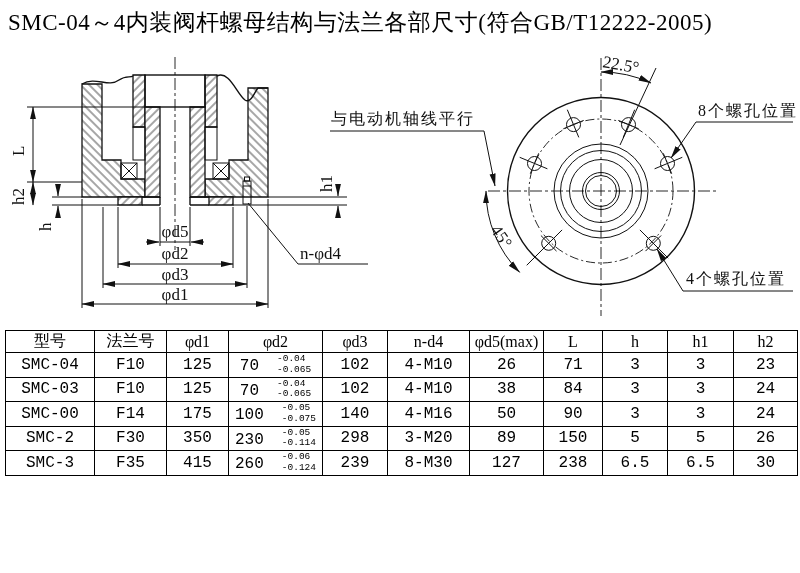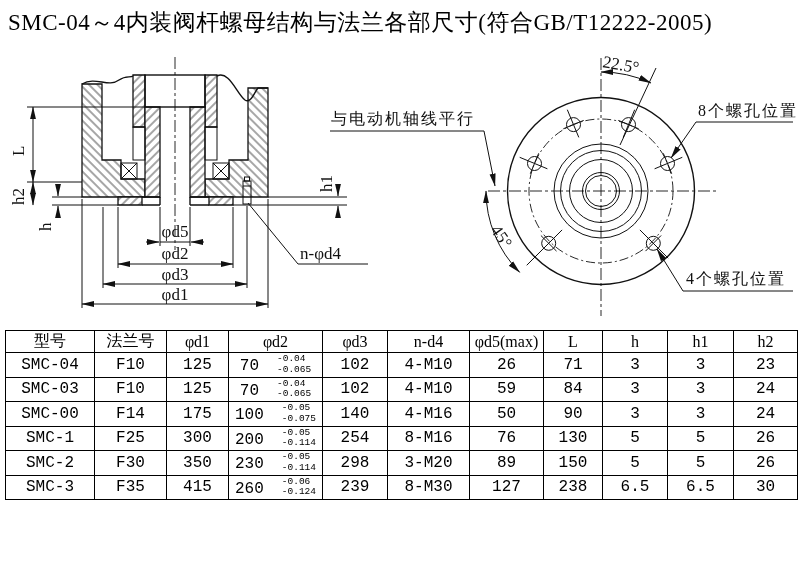--- a/index.html
+++ b/index.html
@@ -236,21 +236,21 @@
             <div class="d2wrap">
               <span>70</span>
               <span class="tol">
                 <span>-0.04</span>
                 <span>-0.065</span>
               </span>
             </div>
           </td>
         <td>102</td>
         <td>4-M10</td>
-        <td>59</td>
+        <td>38</td>
         <td>84</td>
         <td>3</td>
         <td>3</td>
         <td>24</td>
       </tr>
       <tr>
         <td>SMC-00</td>
         <td>F14</td>
         <td>175</td>
         <td>
@@ -262,41 +262,20 @@
               </span>
             </div>
           </td>
         <td>140</td>
         <td>4-M16</td>
         <td>50</td>
         <td>90</td>
         <td>3</td>
         <td>3</td>
         <td>24</td>
-      </tr>
-      <tr>
-        <td>SMC-1</td>
-        <td>F25</td>
-        <td>300</td>
-        <td>
-            <div class="d2wrap">
-              <span>200</span>
-              <span class="tol">
-                <span>-0.05</span>
-                <span>-0.114</span>
-              </span>
-            </div>
-          </td>
-        <td>254</td>
-        <td>8-M16</td>
-        <td>76</td>
-        <td>130</td>
-        <td>5</td>
-        <td>5</td>
-        <td>26</td>
       </tr>
       <tr>
         <td>SMC-2</td>
         <td>F30</td>
         <td>350</td>
         <td>
             <div class="d2wrap">
               <span>230</span>
               <span class="tol">
                 <span>-0.05</span>

